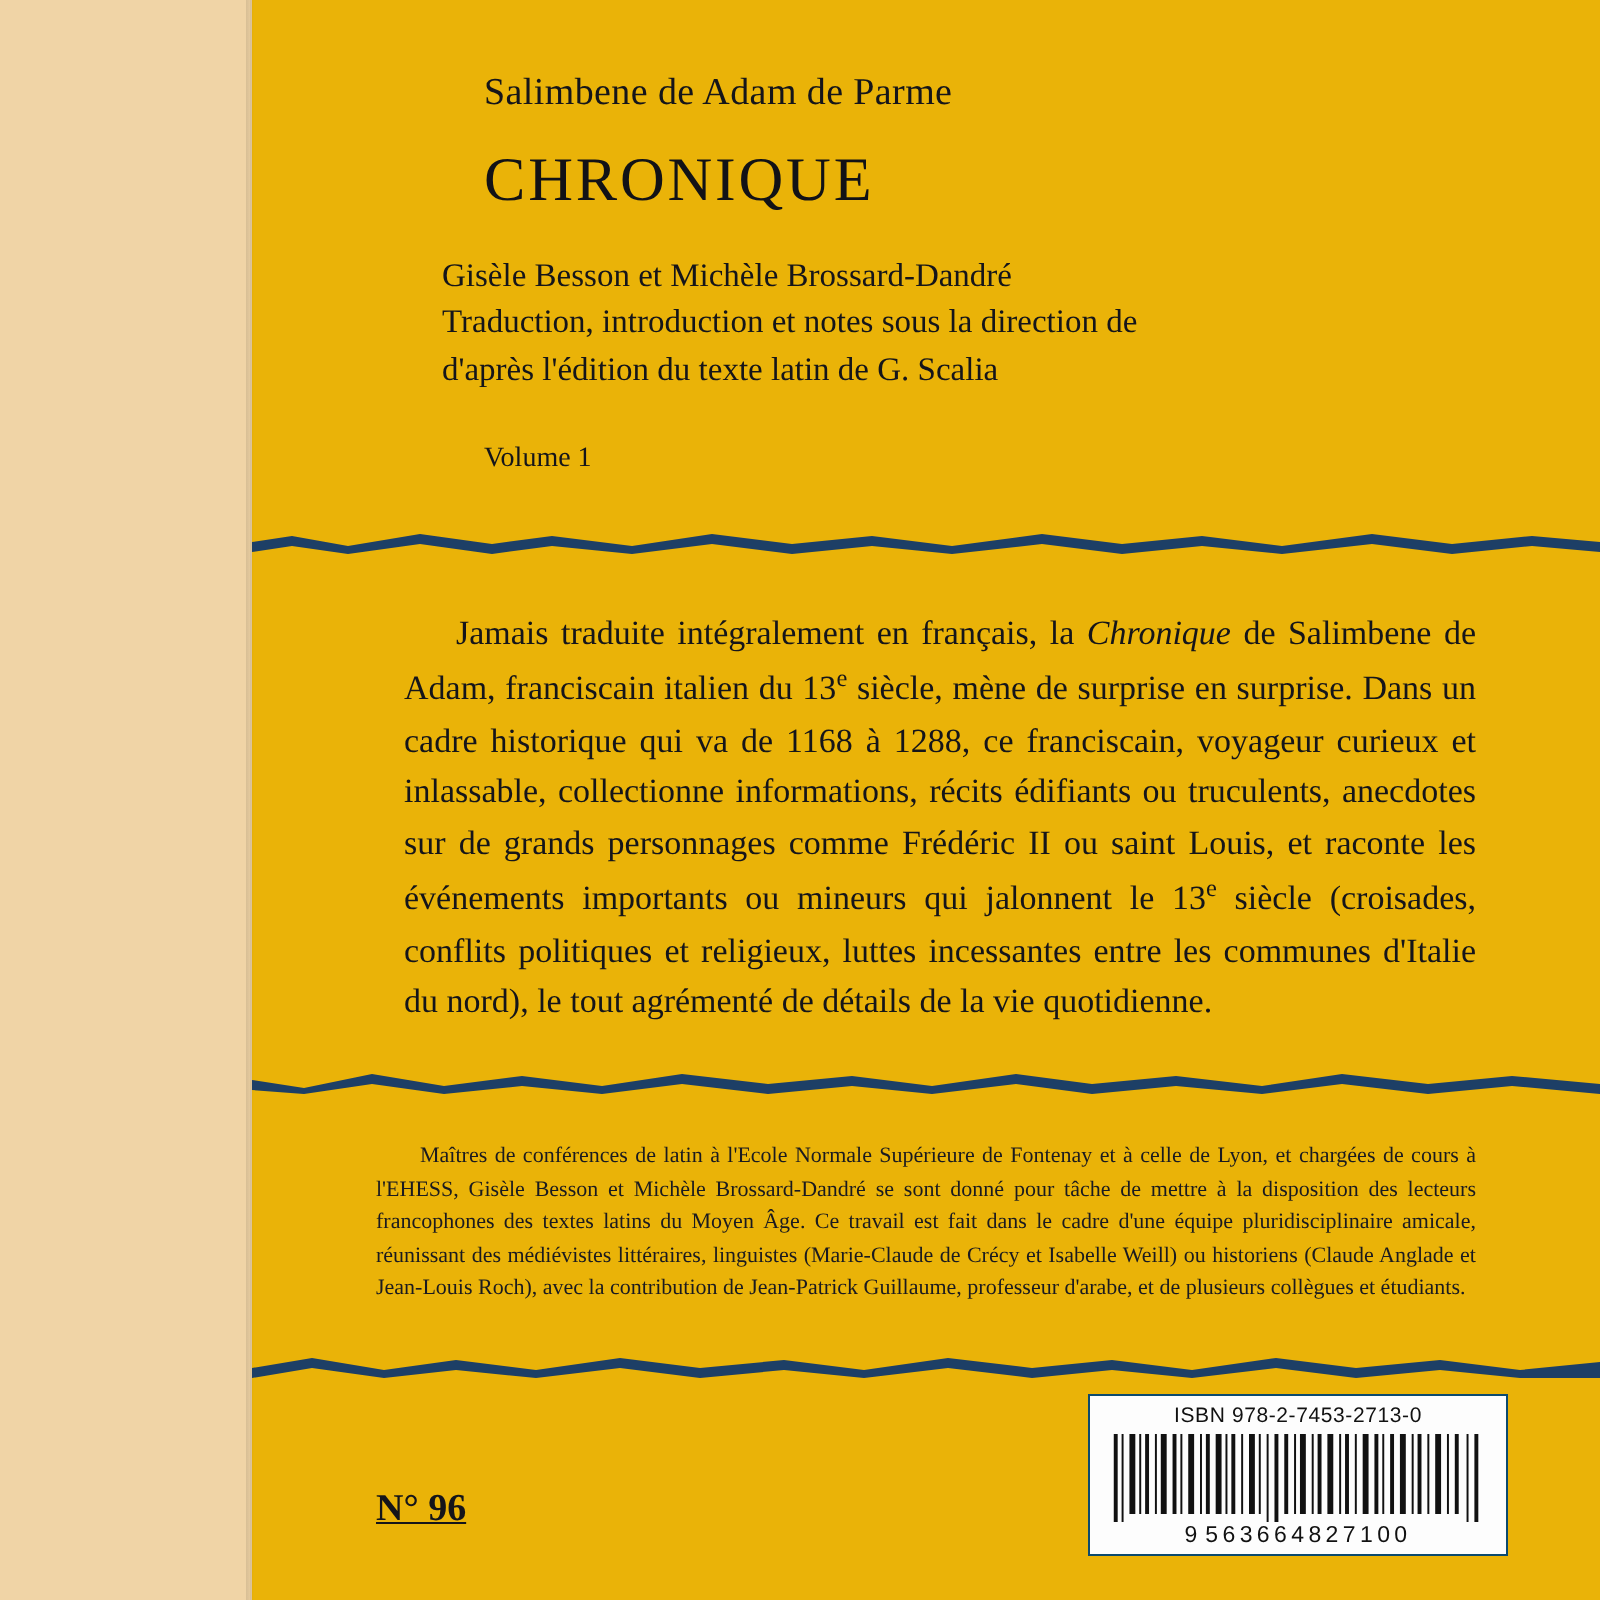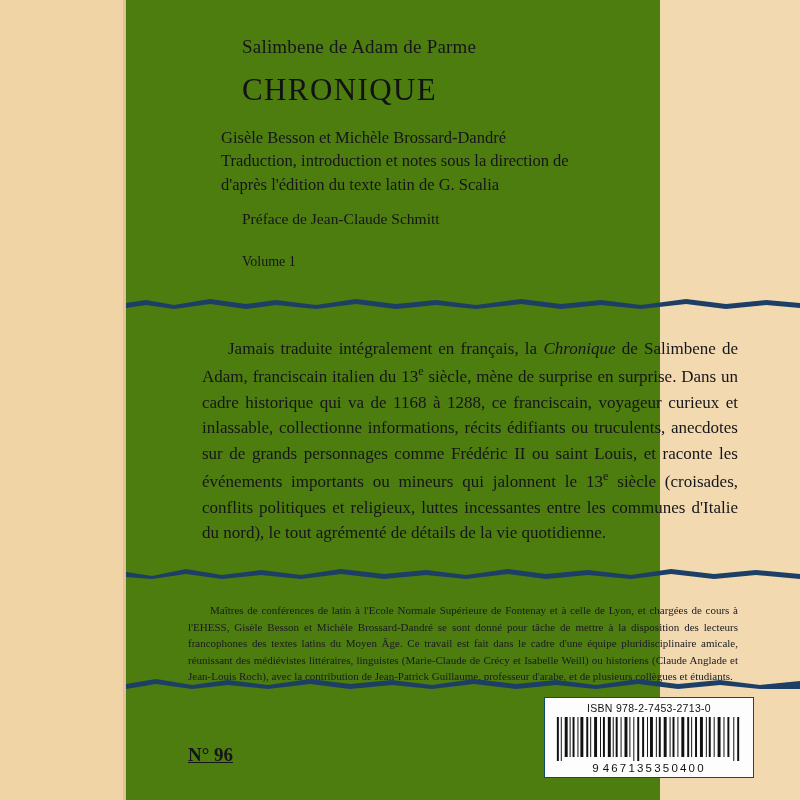--- a/index.html
+++ b/index.html
@@ -8,23 +8,23 @@
   }
   body {
     width: 800px;
     height: 800px;
     background: #f2d9b0;
     font-family: "Liberation Serif", serif;
     overflow: hidden;
   }
   .page {
     position: relative;
-    width: 660px;
-    height: 800px;
-    background: #4d7c0f;
+    width: 800px;
+    height: 800px;
+    background: #eab308;
   }
   
   .spine {
     position: absolute;
     left: 0;
     top: 0;
     width: 126px;
     height: 800px;
     background: #f0d4a6;
     box-shadow: inset -1px 0 0 rgba(0,0,0,0.05);
@@ -172,21 +172,20 @@
   <div class="content">
 
     <div class="title-block">
       <div class="author">Salimbene de Adam de Parme</div>
       <div class="maintitle">CHRONIQUE</div>
       <div class="subtitle">
         <div>Gisèle Besson et Michèle Brossard-Dandré</div>
         <div>Traduction, introduction et notes sous la direction de</div>
         <div>d'après l'édition du texte latin de G. Scalia</div>
       </div>
-      <div class="preface">Préface de Jean-Claude Schmitt</div>
       <div class="volume">Volume 1</div>
     </div>
 
     <div class="rule" style="margin-top:26px;">
       <svg width="674" height="14" viewBox="0 0 674 14" preserveAspectRatio="none">
         <path d="M0,7 L20,4 L48,9 L84,3 L120,8 L150,4 L190,9 L230,3 L270,8 L310,4 L350,9 L395,3 L435,8 L475,4 L515,9 L560,3 L600,8 L640,4 L674,7 L674,12 L640,9 L600,13 L560,8 L515,13 L475,9 L435,13 L395,8 L350,13 L310,9 L270,13 L230,8 L190,13 L150,9 L120,13 L84,8 L48,13 L20,9 L0,12 Z" fill="#1d3f66"></path>
       </svg>
     </div>
 
     <div class="blurb">
@@ -254,19 +253,19 @@
             <rect x="161" y="0" width="2" height="40"></rect>
             <rect x="166" y="0" width="1" height="40"></rect>
             <rect x="170" y="0" width="3" height="40"></rect>
             <rect x="176" y="0" width="1" height="40"></rect>
             <rect x="180" y="0" width="2" height="40"></rect>
             <rect x="186" y="0" width="1" height="44"></rect>
             <rect x="190" y="0" width="2" height="44"></rect>
           </g>
         </svg>
         <div class="barcode-digits">
-          <span class="lead">9</span><span>467135350400</span>
+          <span class="lead">9</span><span>563664827100</span>
         </div>
       </div>
     </div>
 
   </div>
 </div>
 
 </body></html>

